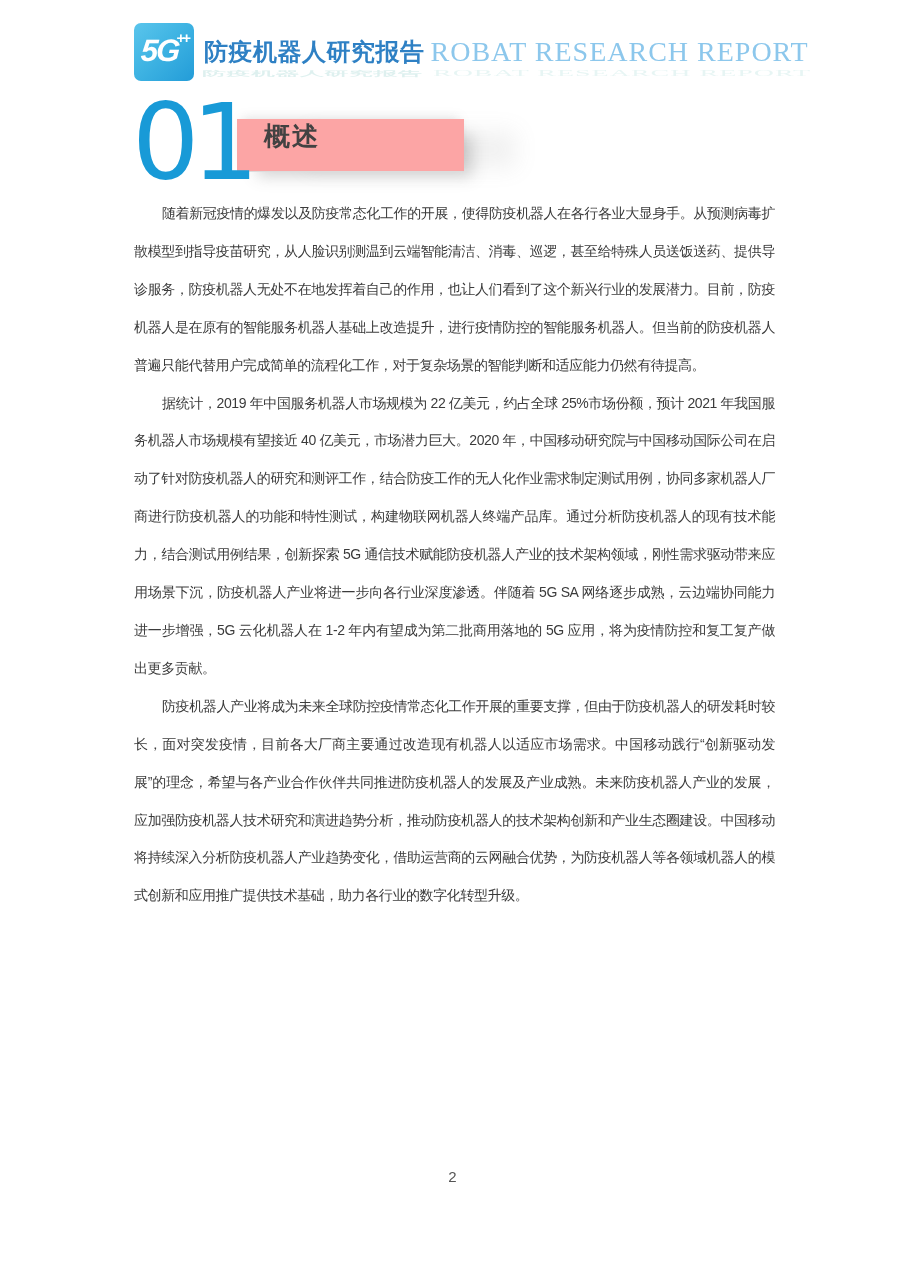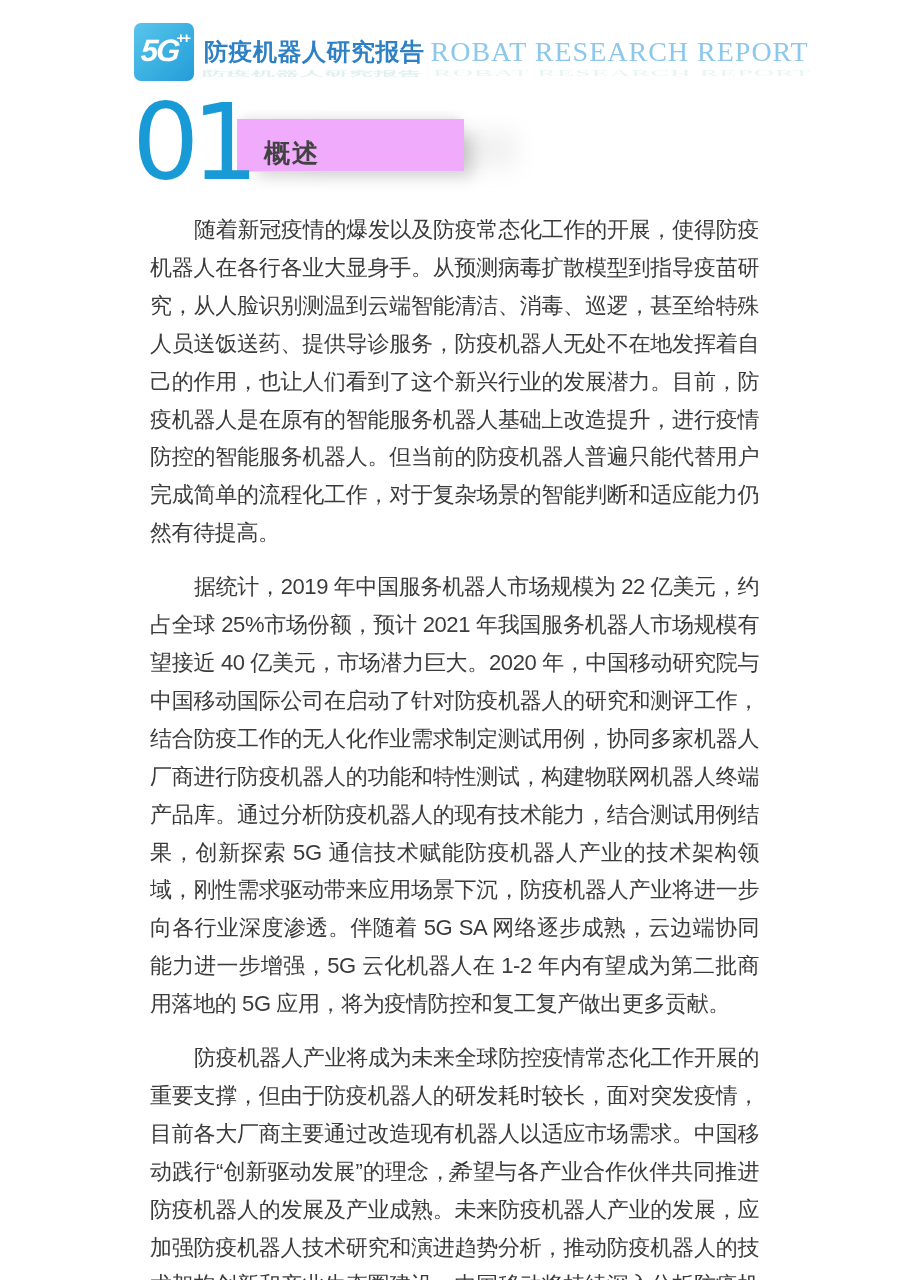--- a/index.html
+++ b/index.html
@@ -58,40 +58,40 @@
   .section-number {
     position: absolute; left: 132px; top: 90px;
     color: #189ad7; font-weight: normal;
     font-size: 106px; line-height: 1; letter-spacing: -8px;
     z-index: 3;
     font-family: "DejaVu Sans", "Liberation Sans", sans-serif;
   }
   .heading-card {
     position: absolute; left: 237px; top: 119px;
     width: 200px; height: 52px;
-    background: #f0abfc;
+    background: #fca5a5;
     z-index: 2;
-    display: flex; align-items: flex-end;
+    display: flex; align-items: flex-start;
     padding-left: 27px;
     border-bottom: 1px solid #dcdcdc;
     box-shadow: 14px 10px 16px -6px rgba(90,90,90,0.28),
                 0 -6px 10px -5px rgba(120,120,120,0.22),
                 60px 4px 22px -8px rgba(140,140,140,0.12);
   }
   .heading-text {
     color: #424242; font-weight: 600; font-size: 26px; letter-spacing: 2px;
   }
 
   
   .body-text {
     position: absolute; left: 134px; top: 195px; width: 641px;
   }
   .body-text p {
-    margin: 16px; padding: 0;
-    font-size: 22px; line-height: 37.9px;
+    margin: 0; padding: 0;
+    font-size: 14px; line-height: 37.9px;
     letter-spacing: -0.4px;
     color: #3b3b3b;
     text-align: justify;
     text-indent: 2em;
   }
 
   
   .page-number {
     position: absolute; left: 0; top: 1168px; width: 905px;
     text-align: center;

